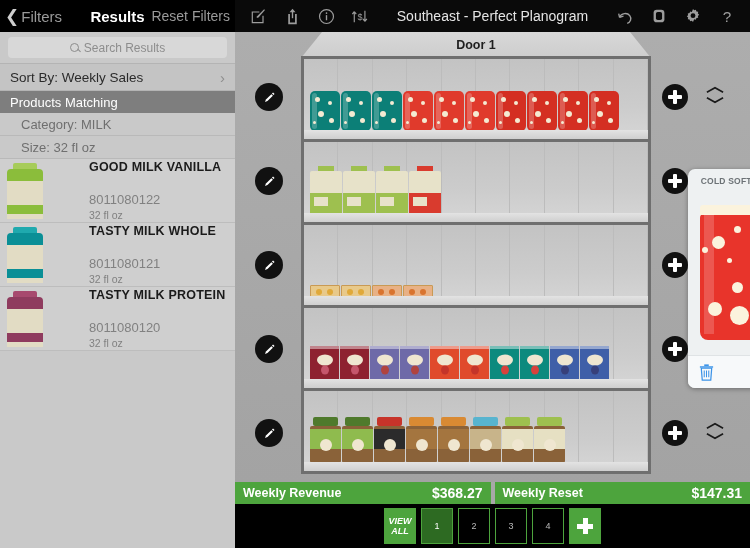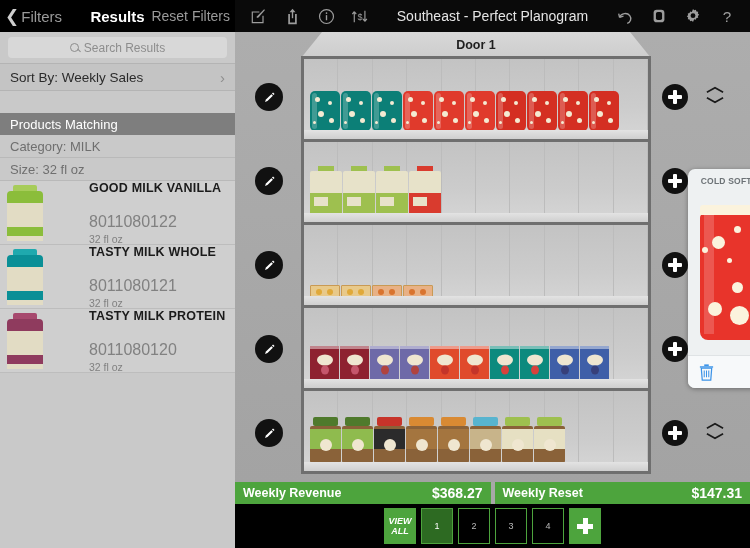--- a/index.html
+++ b/index.html
@@ -50,41 +50,41 @@
   .row-sort {
     height:28px; background:#c4c4c4; border-top:1px solid #b4b4b4;
     border-bottom:1px solid #b4b4b4;
     display:flex; align-items:center; padding:0 10px;
     font-size:13.5px; color:#2b2b2b; cursor:pointer;
   }
   .row-sort .arrow { margin-left:auto; color:#8e8e8e; font-size:15px; }
 
   .row-matching {
     height:22px; background:#7e7e7e; color:#fff;
-    display:flex; align-items:center; padding:0 10px; font-size:13px;margin-top:22px;
+    display:flex; align-items:center; padding:0 10px; font-size:13px;
   }
   .row-filter {
     height:23px; background:#c9c9c9; border-bottom:1px solid #b9b9b9;
-    display:flex; align-items:center; padding:0 10px;
+    display:flex; align-items:center; padding:0 21px;
     font-size:13px; color:#6f6f6f;
   }
 
   .products { background:#cfcfcf; }
   .product {
     height:64px; display:flex; align-items:center;
     border-bottom:1px solid #bdbdbd; padding-left:6px; cursor:pointer;gap:37px;
   }
   .bottle { width:38px; height:56px; position:relative; flex:none; }
   .bottle .neck { position:absolute; left:7px; right:7px; top:0; height:6px; border-radius:2px 2px 0 0;}
   .bottle .shoulder { position:absolute; left:1px; right:1px; top:6px; height:12px; border-radius:4px 4px 0 0;}
   .bottle .body { position:absolute; left:1px; right:1px; top:18px; bottom:0; background:#e2dcc4;}
   .bottle .band { position:absolute; left:1px; right:1px; bottom:5px; height:9px;}
   .p-info { margin-left:8px; }
   .p-name { font-size:12.5px; font-weight:bold; color:#1b1b1b; letter-spacing:.2px;}
-  .p-upc { font-size:16px; color:#818181; margin-top:18px;}
+  .p-upc { font-size:13px; color:#818181; margin-top:18px;}
   .p-size { font-size:10.5px; color:#818181; margin-top:2px;}
 
   
   .main {
     position:absolute; left:235px; top:0; width:515px; height:548px;
     background:#a8a8a8;
   }
   .topbar {
     height:32px; background:#0a0a0a; display:flex; align-items:center;
     position:relative; padding:0 6px;

